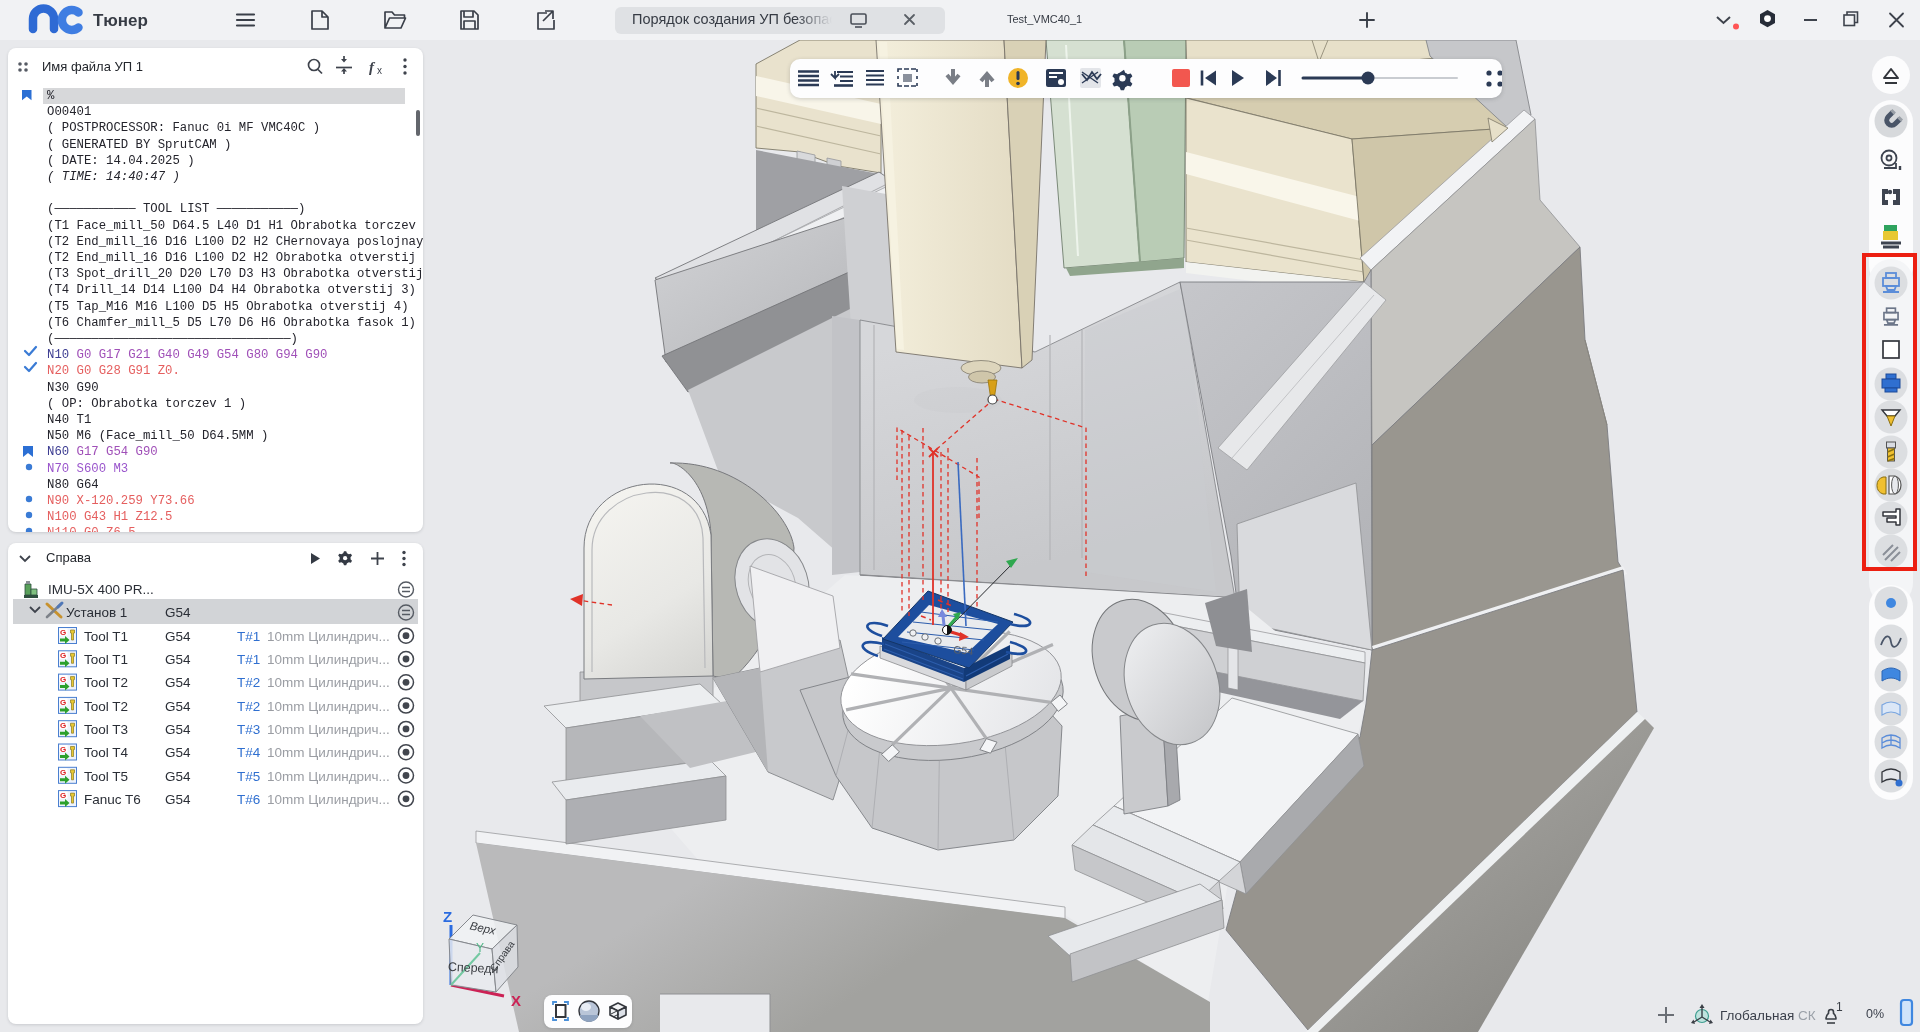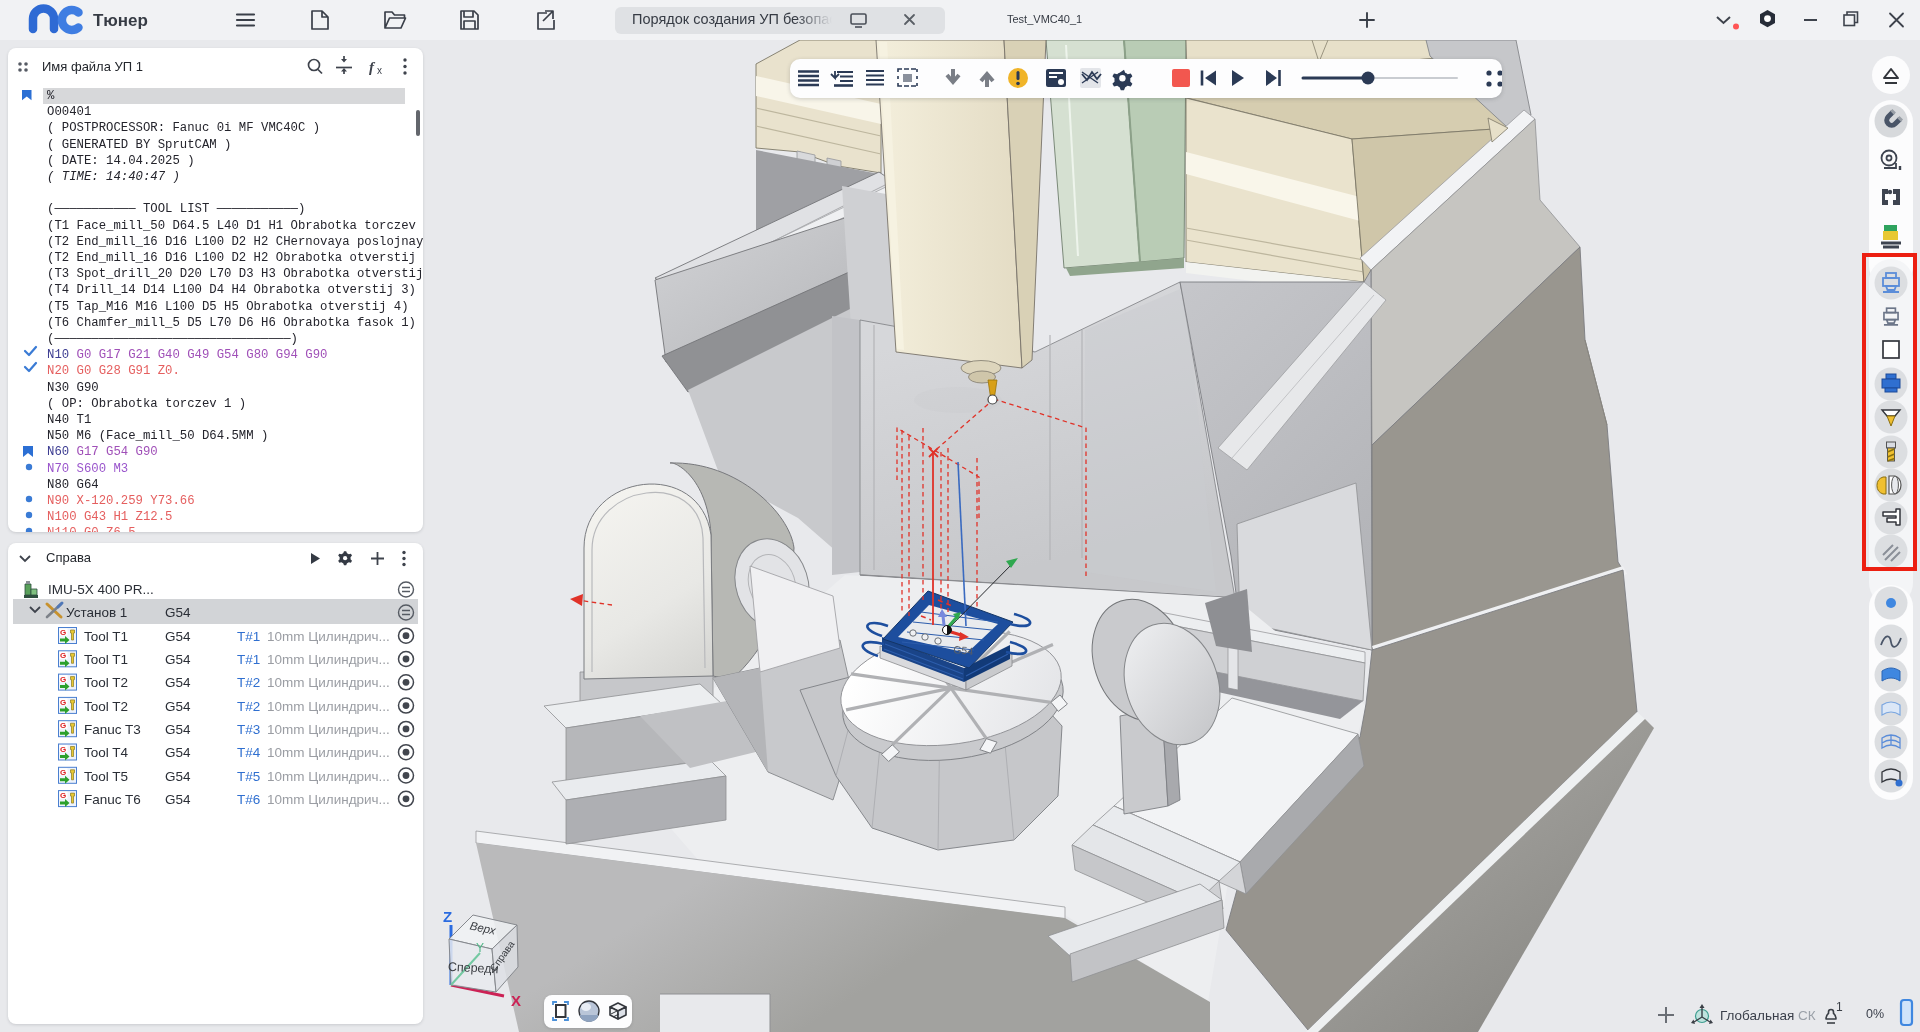--- a/index.html
+++ b/index.html
@@ -508,21 +508,21 @@
       <span class="bl" style="left:205px;">T#2</span>
       <span class="gr" style="left:259px;">10mm Цилиндрич...</span>
     </div>
   <div class="trow" style="top:155.6px;">
       <span style="left:76px;">Tool T2</span>
       <span style="left:157px;">G54</span>
       <span class="bl" style="left:205px;">T#2</span>
       <span class="gr" style="left:259px;">10mm Цилиндрич...</span>
     </div>
   <div class="trow" style="top:178.9px;">
-      <span style="left:76px;">Fanuc T3</span>
+      <span style="left:76px;">Tool T3</span>
       <span style="left:157px;">G54</span>
       <span class="bl" style="left:205px;">T#3</span>
       <span class="gr" style="left:259px;">10mm Цилиндрич...</span>
     </div>
   <div class="trow" style="top:202.2px;">
       <span style="left:76px;">Tool T4</span>
       <span style="left:157px;">G54</span>
       <span class="bl" style="left:205px;">T#4</span>
       <span class="gr" style="left:259px;">10mm Цилиндрич...</span>
     </div>

